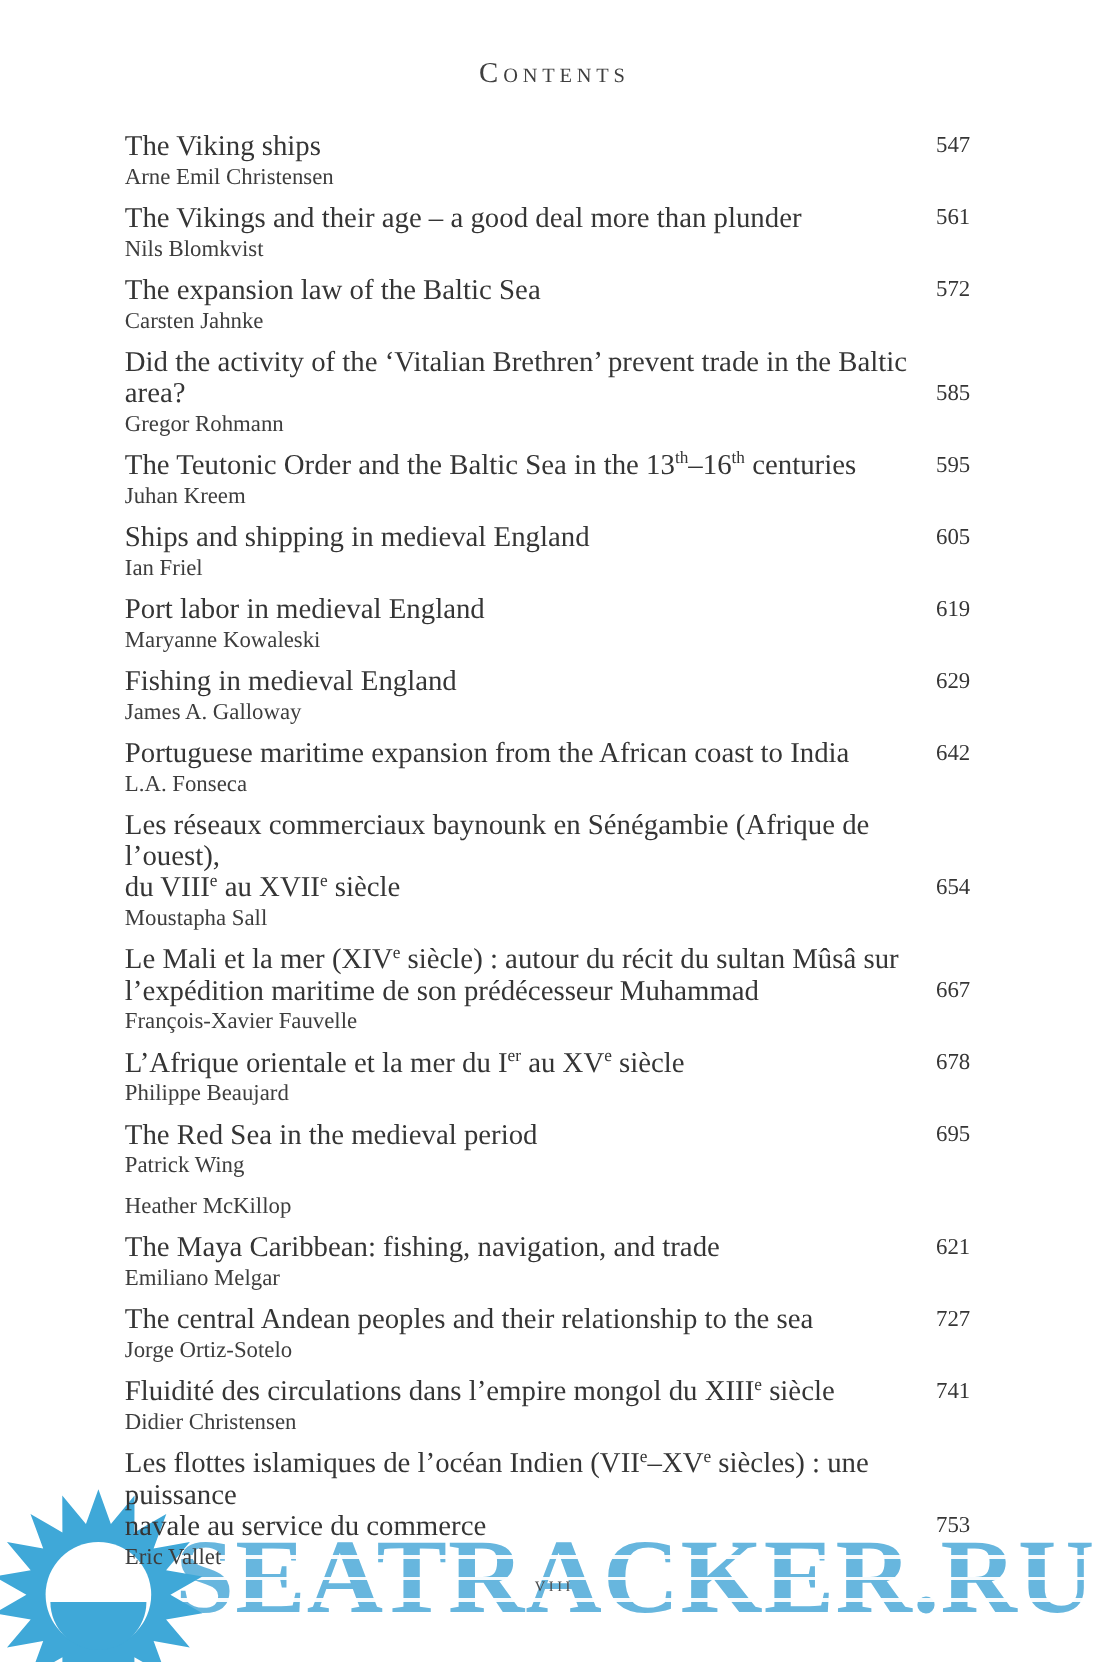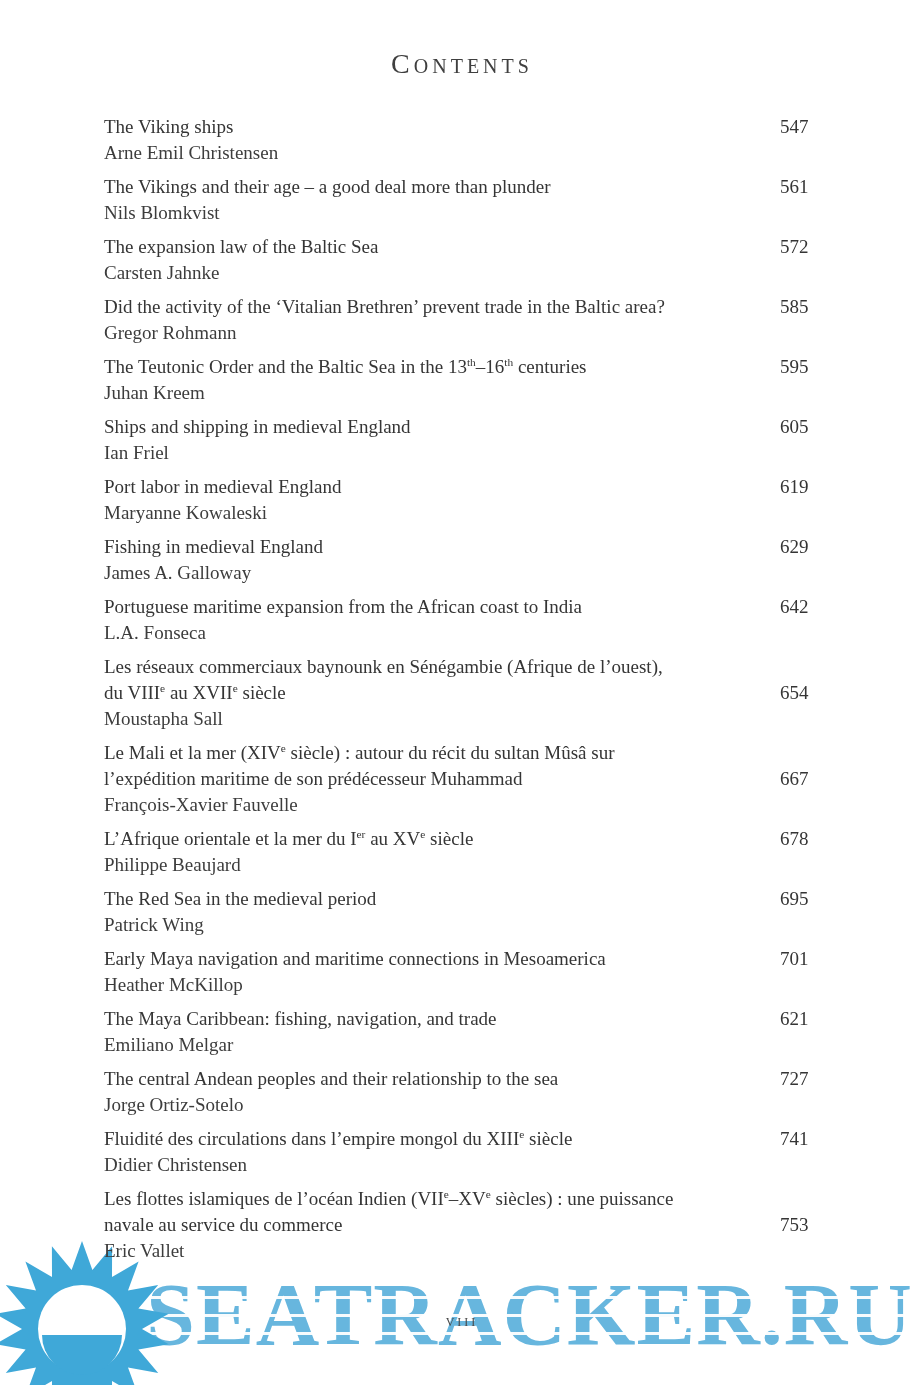--- a/index.html
+++ b/index.html
@@ -7,34 +7,34 @@
   body {
     width: 924px; height: 1385px;
     position: relative; overflow: hidden;
     font-family: "Liberation Serif", serif;
     color: #3a3a3a;
   }
   .page-header {
     margin-top: 48px;
     text-align: center;
     font-variant: small-caps;
-    font-size: 28px;
+    font-size: 24px;
     letter-spacing: 4px;
     color: #3f3f3f;
   }
   .toc {
     margin: 34px 102px 0 104px; 
     position: relative;
     z-index: 3;
   }
   .toc-entry { margin-bottom: 8px; }
   .title-row { display: flex; align-items: flex-end; }
   .entry-title {
     flex: 1;
-    font-size: 19px;
+    font-size: 24px;
     line-height: 26px;
     padding-right: 10px;
     color: #353535;
   }
   .entry-page {
     width: 42px;
     text-align: left;
     font-size: 19px;
     line-height: 26px;
     color: #353535;
@@ -198,24 +198,20 @@
 
   <div class="toc-entry">
     <div class="title-row">
       <div class="entry-title">The Red Sea in the medieval period</div>
       <div class="entry-page">695</div>
     </div>
     <div class="entry-author">Patrick Wing</div>
   </div>
 
   <div class="toc-entry">
-    <div class="title-row">
-      <div class="entry-title">Early Maya navigation and maritime connections in Mesoamerica</div>
-      <div class="entry-page">701</div>
-    </div>
     <div class="entry-author">Heather McKillop</div>
   </div>
 
   <div class="toc-entry">
     <div class="title-row">
       <div class="entry-title">The Maya Caribbean: fishing, navigation, and trade</div>
       <div class="entry-page">621</div>
     </div>
     <div class="entry-author">Emiliano Melgar</div>
   </div>

